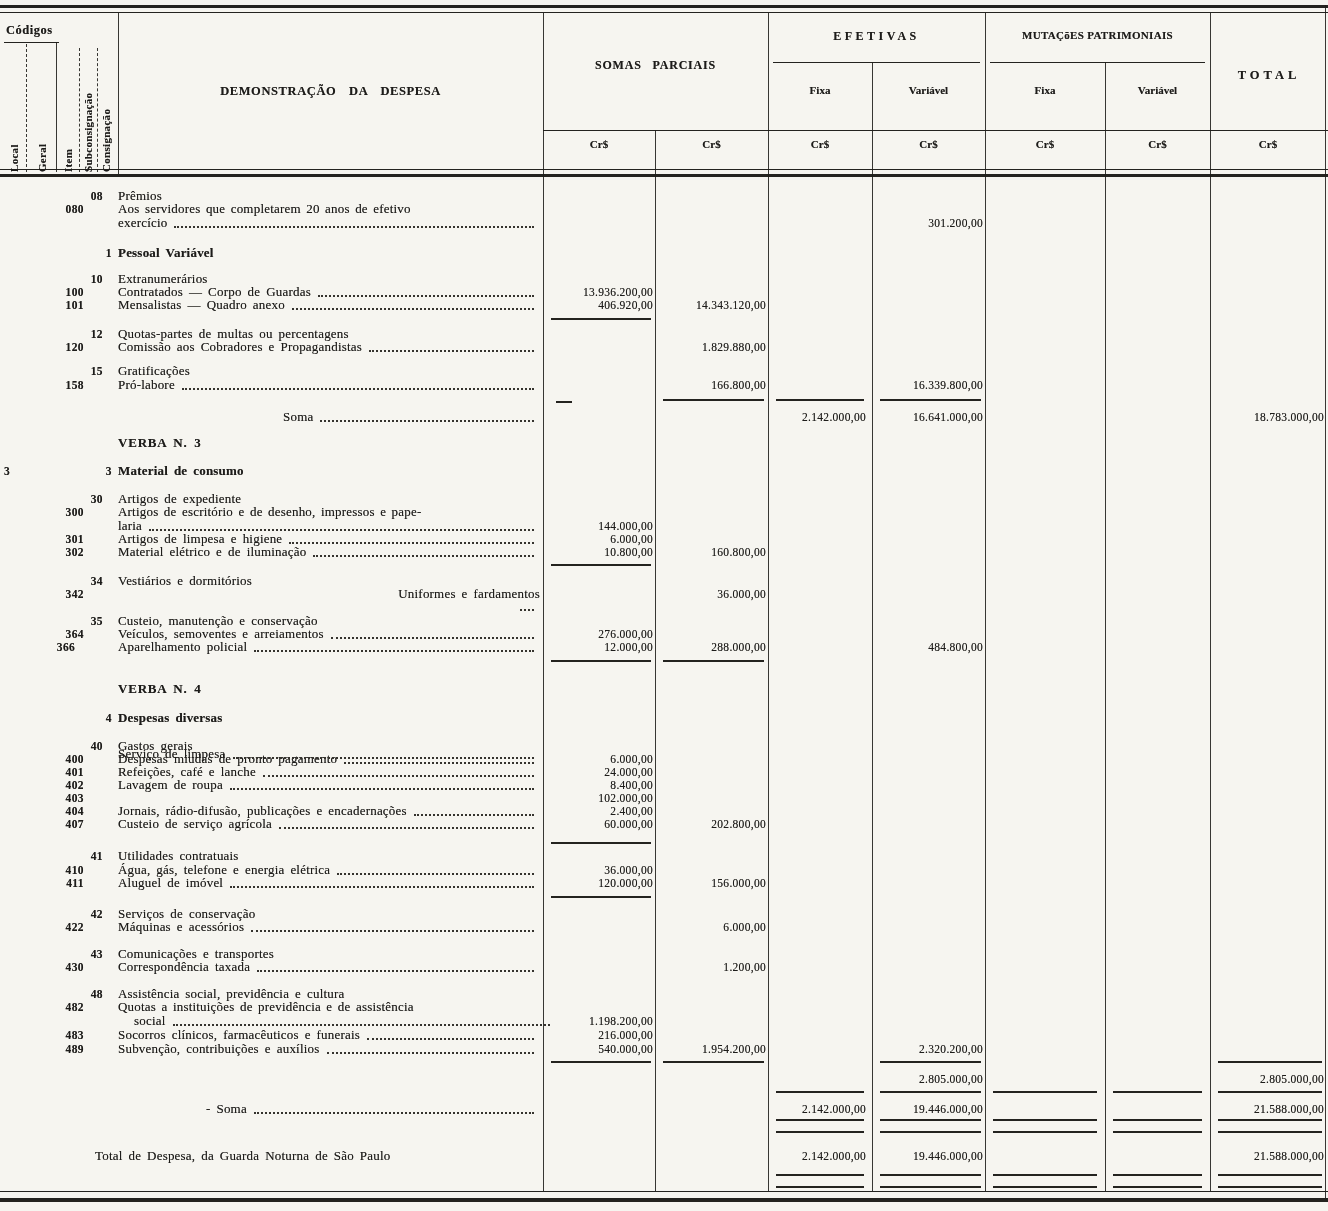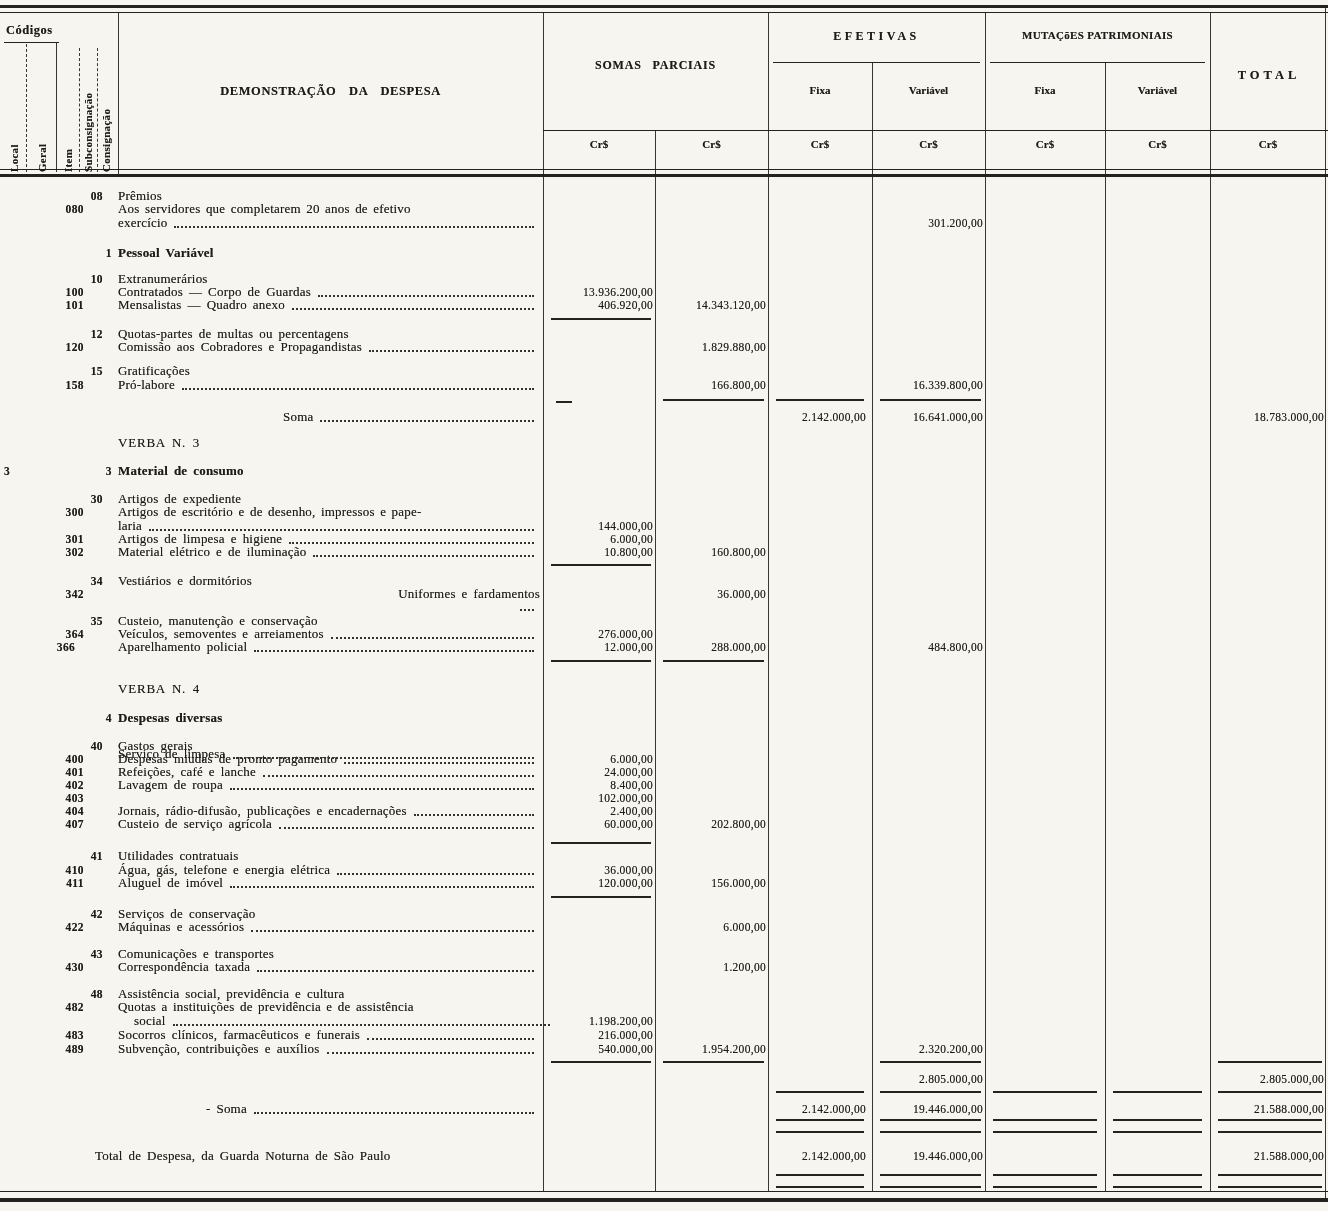--- a/index.html
+++ b/index.html
@@ -21,21 +21,21 @@
   .codigos{font-size:12.5px;letter-spacing:.5px;}
   .rot{position:absolute;transform:rotate(-90deg);transform-origin:left top;
        font-weight:bold;font-size:11px;letter-spacing:.3px;white-space:nowrap;}
   .colcap{position:absolute;text-align:center;font-weight:bold;}
   
   .code{position:absolute;font-weight:bold;font-size:11.5px;text-align:right;letter-spacing:.4px;}
   .desc{position:absolute;font-size:13px;line-height:12px;display:flex;align-items:flex-end;
         word-spacing:2.5px;letter-spacing:.2px;white-space:nowrap;}
   .desc.justify{display:block;white-space:normal;text-align:justify;text-align-last:justify;word-spacing:2px;}
   .desc.bold .t{font-weight:bold;}
-  .desc.verba .t{font-weight:normal;letter-spacing:.8px;}
+  .desc.verba .t{font-weight:bold;letter-spacing:.8px;}
   .lead{flex:1 1 auto;min-width:14px;border-bottom:2px dotted #35332e;height:9px;margin:0 6px 1px 7px;}
   .amt{position:absolute;font-size:11.5px;text-align:right;letter-spacing:.3px;white-space:nowrap;}
   .t{display:inline-block;}
   .ink{text-shadow:0 0 .4px rgba(20,18,14,.5);}
 </style>
 </head>
 <body>
 
 <div class="page ink">
 

